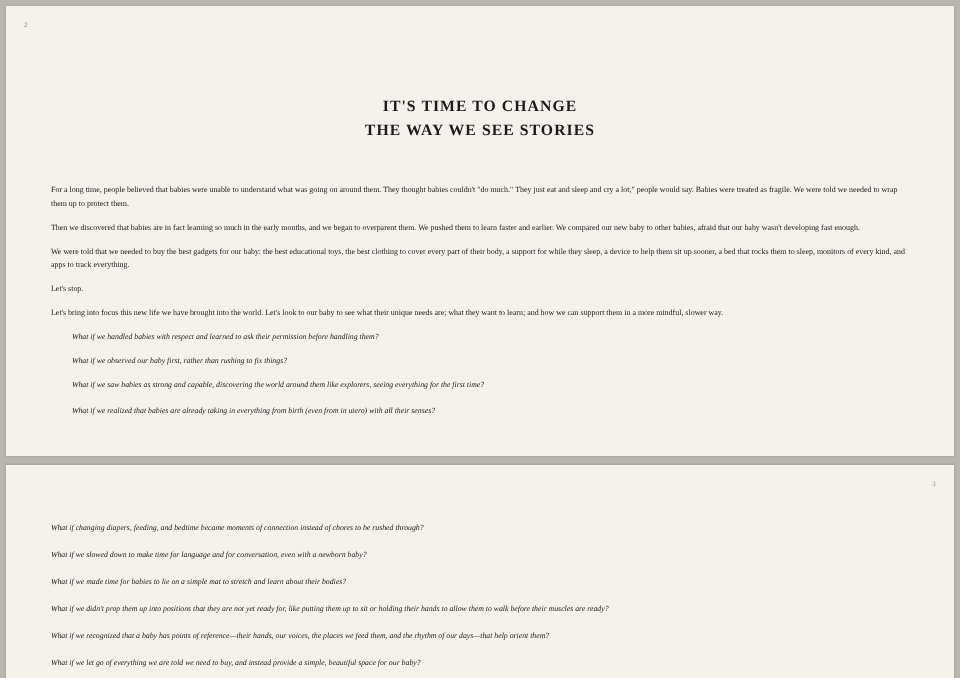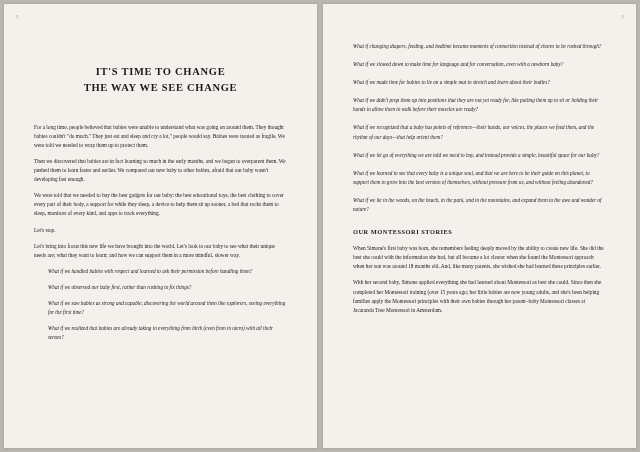--- a/index.html
+++ b/index.html
@@ -15,20 +15,21 @@
   }
   .spread {
     position: relative;
     width: 640px;
     height: 452px;
     display: flex;
     gap: 6px;
     box-sizing: border-box;
     padding: 4px 4px;
     background: #b9b6b0;
+    flex-direction: column;
   }
   .page {
     position: relative;
     background: #f3f1ec;
     flex: 1 1 0;
     box-sizing: border-box;
     padding: 14px 34px 18px 34px;
     box-shadow: 0 0 2px rgba(0,0,0,0.18);
   }
   .page.left {
@@ -103,21 +104,21 @@
 </head>
 <body>
 
 <div class="spread">
 
   <div class="page left">
     <div class="folio l">2</div>
 
     <div class="chapter-title">
       <span>IT'S TIME TO CHANGE</span>
-      <span>THE WAY WE SEE CHANGE</span>
+      <span>THE WAY WE SEE STORIES</span>
     </div>
 
     <p class="body">For a long time, people believed that babies were unable to understand what was going on around them. They thought babies couldn't "do much." They just eat and sleep and cry a lot," people would say. Babies were treated as fragile. We were told we needed to wrap them up to protect them.</p>
     <p class="body">Then we discovered that babies are in fact learning so much in the early months, and we began to overparent them. We pushed them to learn faster and earlier. We compared our new baby to other babies, afraid that our baby wasn't developing fast enough.</p>
     <p class="body">We were told that we needed to buy the best gadgets for our baby: the best educational toys, the best clothing to cover every part of their body, a support for while they sleep, a device to help them sit up sooner, a bed that rocks them to sleep, monitors of every kind, and apps to track everything.</p>
     <p class="body">Let's stop.</p>
     <p class="body">Let's bring into focus this new life we have brought into the world. Let's look to our baby to see what their unique needs are; what they want to learn; and how we can support them in a more mindful, slower way.</p>
 
     <div class="q-list">
       <p class="question">What if we handled babies with respect and learned to ask their permission before handling them?</p>

